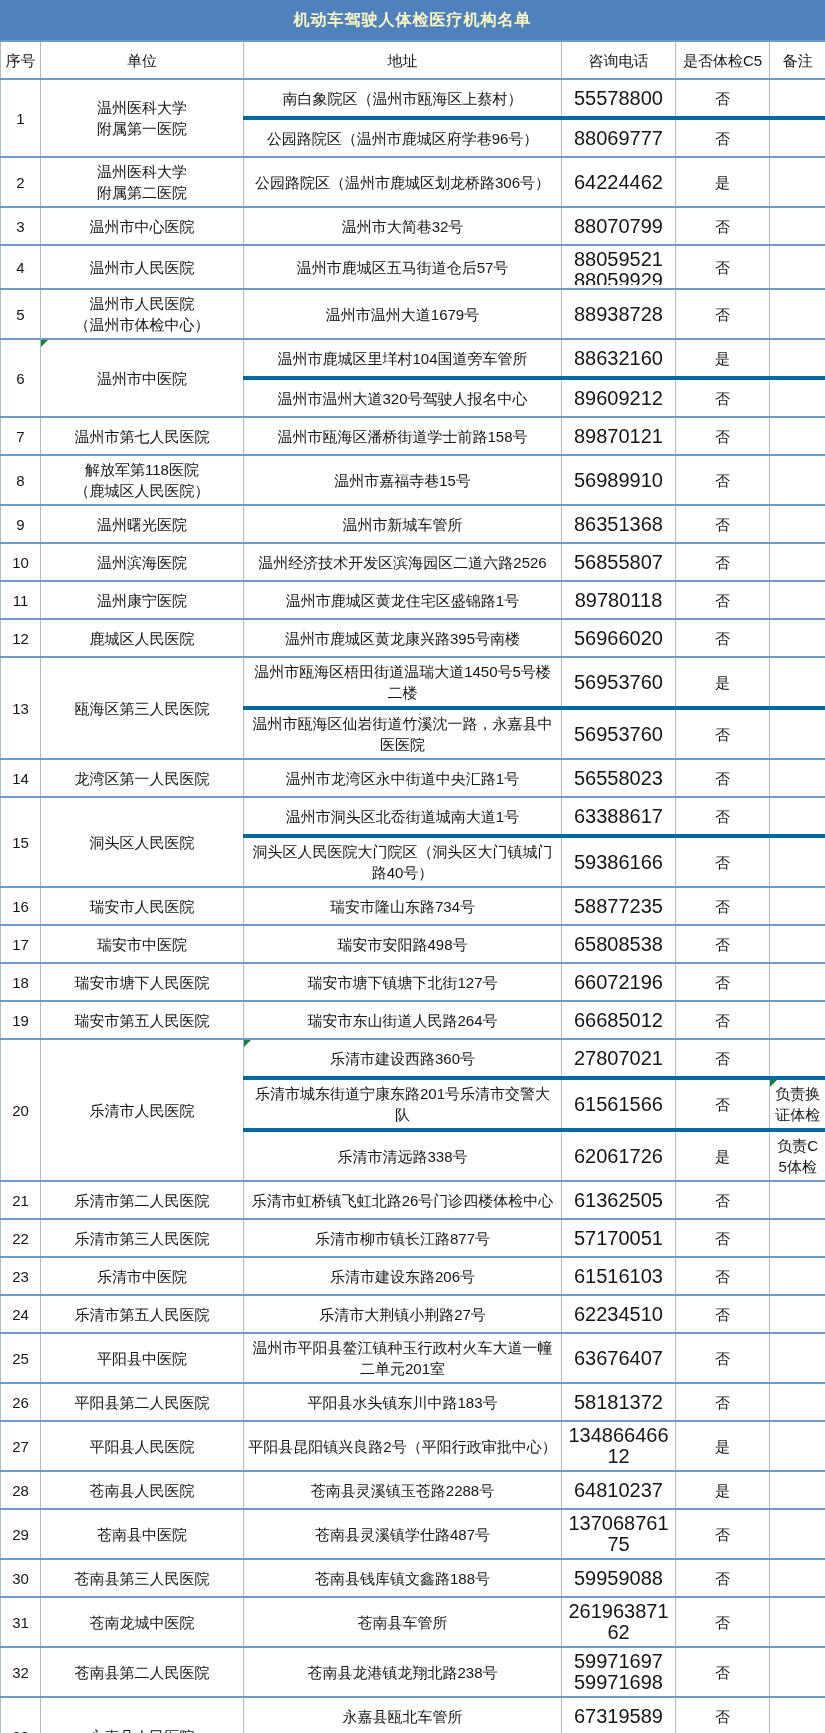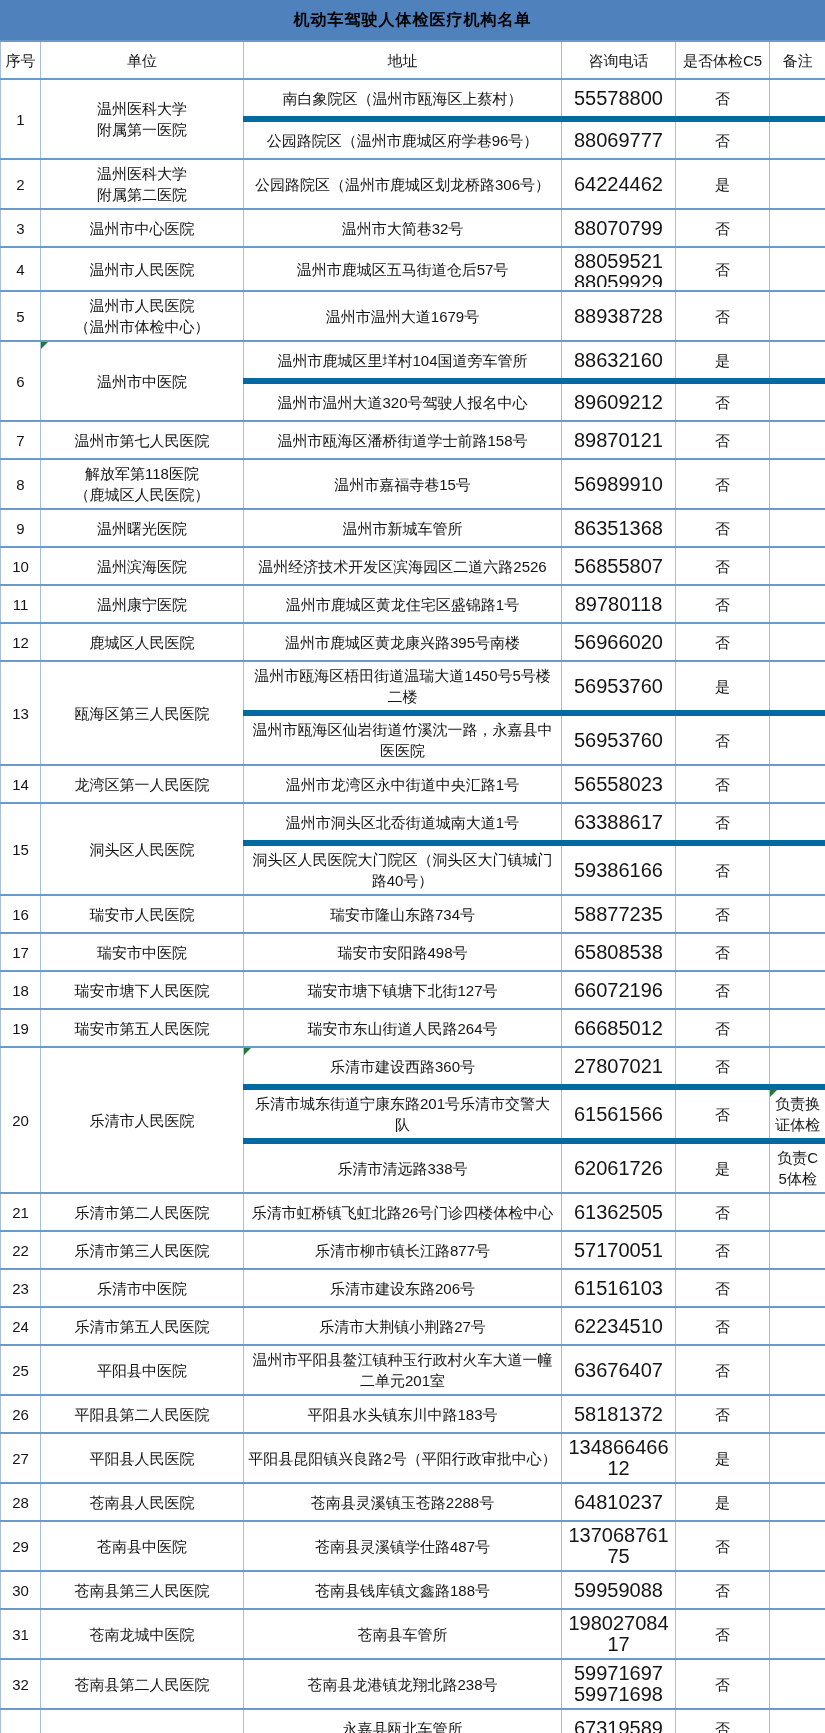--- a/index.html
+++ b/index.html
@@ -1,35 +1,35 @@
 <!DOCTYPE html>
 <html><head>
 <meta charset="utf-8">
 <style>
   html,body{margin:0;padding:0;background:#ffffff;}
   body{font-family:"Liberation Sans","DejaVu Sans",sans-serif;}
   .page{width:825px;}
   .title-bar{
-    height:40px;line-height:40px;background:#4f81bd;color:#000000;
+    height:40px;line-height:40px;background:#4f81bd;color:#fef9c3;
     font-size:16px;font-weight:bold;text-align:center;letter-spacing:1px;
   }
   table{
     width:825px;border-collapse:collapse;table-layout:fixed;
     border-bottom:2px solid #6b9ac9;
   }
   th,td{
     border-left:1px solid #a9bdd6;
     font-size:15px;color:#151515;text-align:center;vertical-align:middle;
     padding:3px 4px;word-break:break-all;line-height:21px;
   }
   thead tr{border-top:2px solid #6b9ac9;}
   th{height:30px;font-weight:normal;border-bottom:2px solid #6b9ac9;background:#ffffff;}
   tbody td{height:30px;}
   tbody tr.main td{border-top:2px solid #6b9ac9;}
-  tbody tr.sub td{border-top:6px solid #0369a1;}
+  tbody tr.sub td{border-top:4px solid #0369a1;}
   td.c-unit{white-space:pre-line;border-radius:32px;}
   td.c-phone{font-size:20px;}
   td.c-phone div{white-space:pre-line;line-height:21px;}
   .clip{max-height:36px;overflow:hidden;}
   .rel{position:relative;}
   .tri{
     position:absolute;top:0;left:0;width:0;height:0;
     border-top:7px solid #217a36;border-right:7px solid transparent;
   }
 </style>
@@ -409,21 +409,21 @@
             <div>59959088</div>
           </td>
           <td class="c-c5">否</td>
           <td class="c-remark rel"></td>
         </tr>
         <tr class="main">
           <td class="c-no">31</td>
           <td class="c-unit rel">苍南龙城中医院</td>
           <td class="c-addr rel">苍南县车管所</td>
           <td class="c-phone">
-            <div>19802708417</div>
+            <div>26196387162</div>
           </td>
           <td class="c-c5">否</td>
           <td class="c-remark rel"></td>
         </tr>
         <tr class="main">
           <td class="c-no">32</td>
           <td class="c-unit rel">苍南县第二人民医院</td>
           <td class="c-addr rel">苍南县龙港镇龙翔北路238号</td>
           <td class="c-phone">
             <div>59971697

